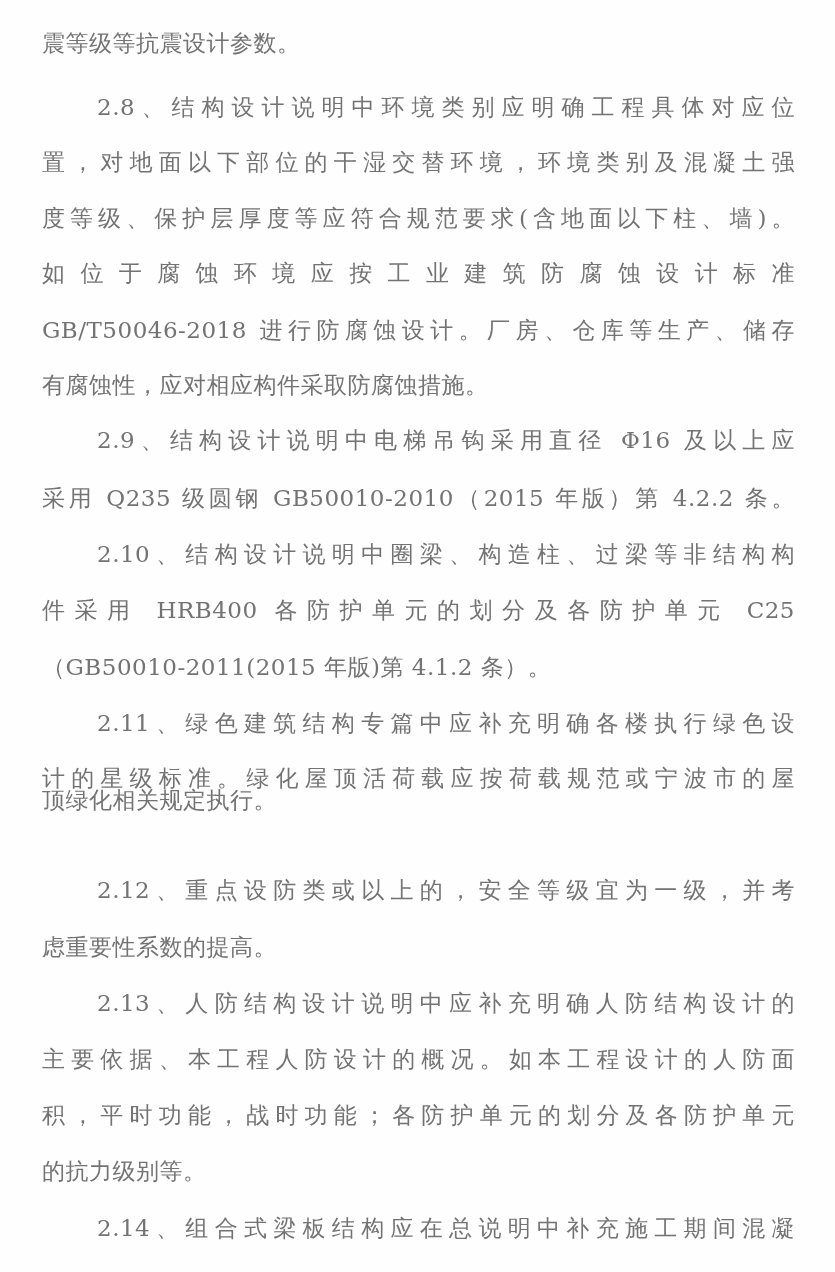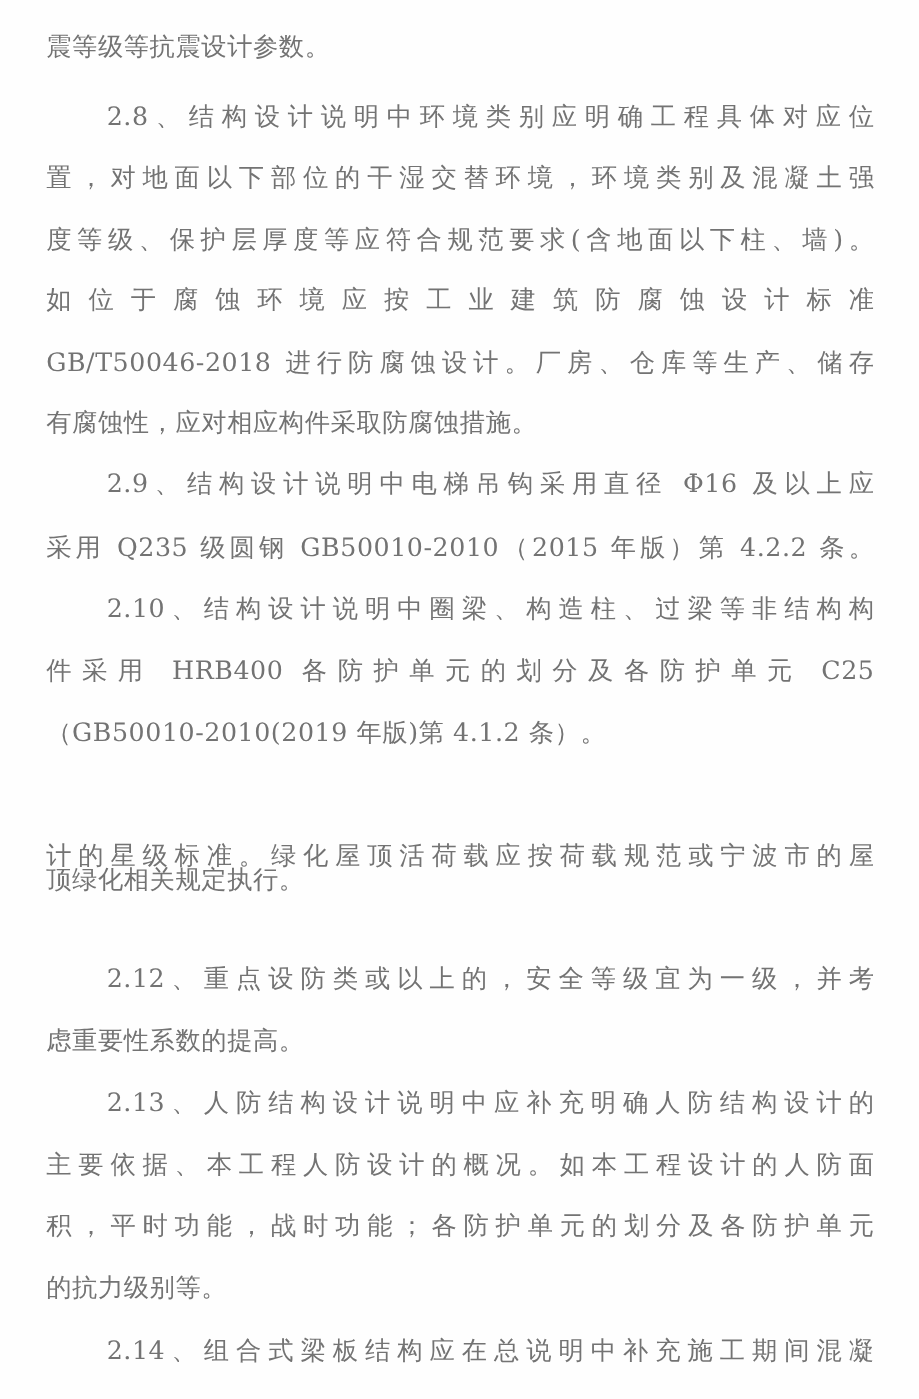--- a/index.html
+++ b/index.html
@@ -51,22 +51,23 @@
   <div class="line justify" style="top:198px">度等级、保护层厚度等应符合规范要求(含地面以下柱、墙)。</div>
   <div class="line justify" style="top:253px">如 位 于 腐 蚀 环 境 应 按 工 业 建 筑 防 腐 蚀 设 计 标 准</div>
   <div class="line justify" style="top:310px">GB/T50046-2018 进行防腐蚀设计。厂房、仓库等生产、储存</div>
   <div class="line" style="top:365px">有腐蚀性，应对相应构件采取防腐蚀措施。</div>
 
   <div class="line indent justify" style="top:420px">2.9、结构设计说明中电梯吊钩采用直径 Φ16 及以上应</div>
   <div class="line justify" style="top:478px">采用 Q235 级圆钢 GB50010-2010（2015 年版）第 4.2.2 条。</div>
 
   <div class="line indent justify" style="top:534px">2.10、结构设计说明中圈梁、构造柱、过梁等非结构构</div>
   <div class="line justify" style="top:590px">件采用 HRB400 各防护单元的划分及各防护单元 C25</div>
-  <div class="line" style="top:647px">（GB50010-2010(2019 年版)第 4.1.2 条）。</div>
+  <div class="line" style="top:647px">（GB50010-2011(2015 年版)第 4.1.2 条）。</div>
 
+  <div class="line indent justify" style="top:703px">2.11、绿色建筑结构专篇中应补充明确各楼执行绿色设</div>
   <div class="line justify" style="top:758px">计的星级标准。绿化屋顶活荷载应按荷载规范或宁波市的屋</div>
   <div class="line" style="top:780px">顶绿化相关规定执行。</div>
 
   <div class="line indent justify" style="top:870px">2.12、重点设防类或以上的，安全等级宜为一级，并考</div>
   <div class="line" style="top:927px">虑重要性系数的提高。</div>
 
   <div class="line indent justify" style="top:983px">2.13、人防结构设计说明中应补充明确人防结构设计的</div>
   <div class="line justify" style="top:1095px">积，平时功能，战时功能；各防护单元的划分及各防护单元</div>
   <div class="line justify" style="top:1039px">主要依据、本工程人防设计的概况。如本工程设计的人防面</div>
   <div class="line" style="top:1151px">的抗力级别等。</div>

